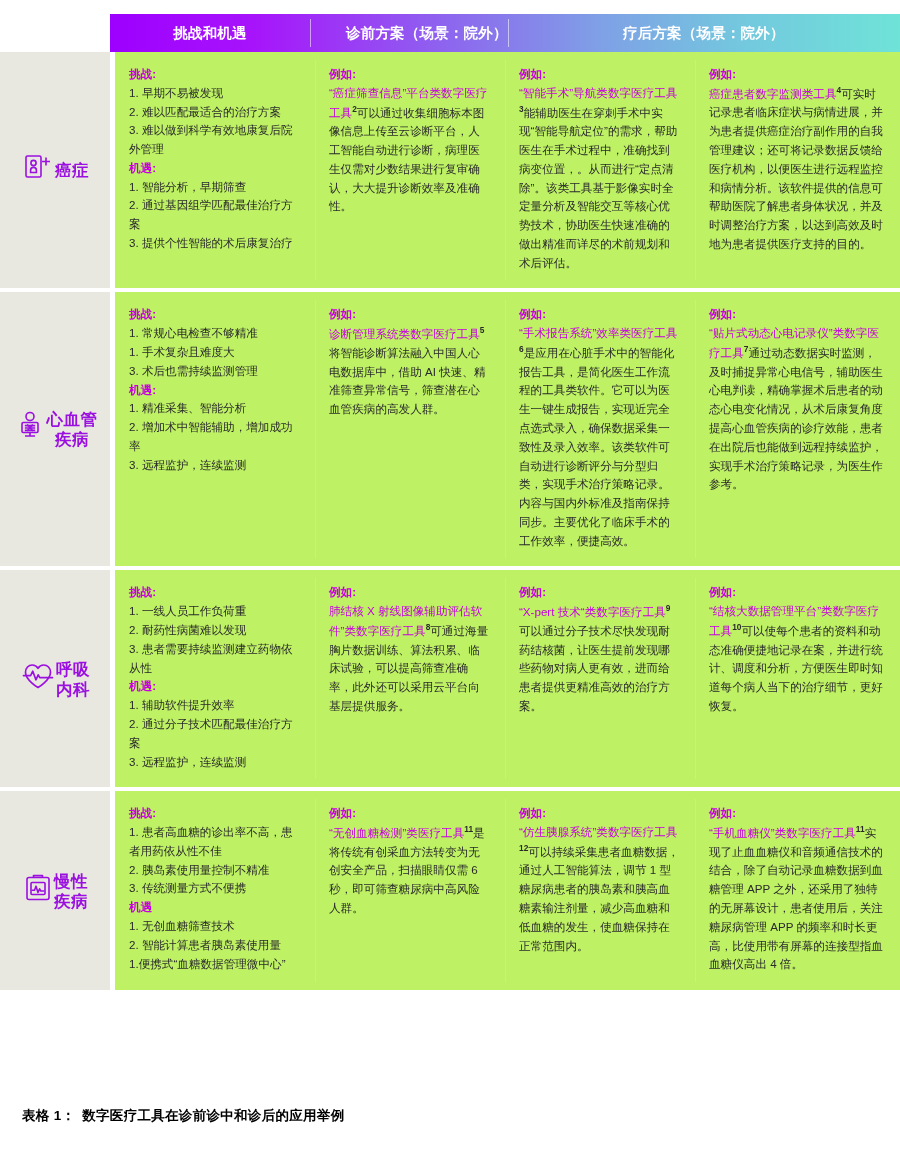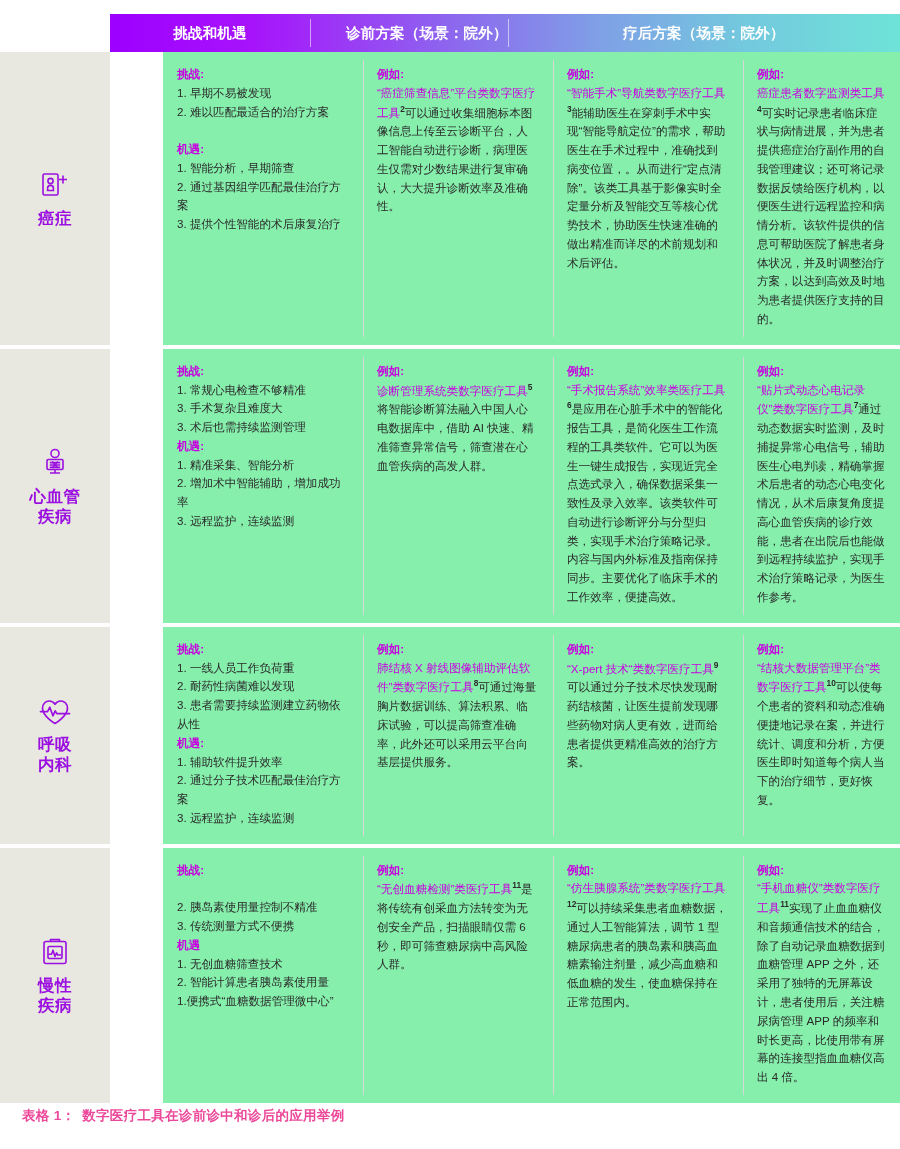--- a/index.html
+++ b/index.html
@@ -83,21 +83,21 @@
     align-items: stretch;
     margin-bottom: 4px;
   }
 
   .rowlabel {
     flex: 0 0 110px;
     width: 110px;
     box-sizing: border-box;
     background: #e8e8e0;
     display: flex;
-    flex-direction: column;
+    flex-direction: row;
     align-items: center;
     justify-content: center;
     padding: 6px 4px;
     margin-right: 5px;
   }
   .rowlabel .ricon {
     display: block;
     line-height: 0;
     margin-bottom: 6px;
   }
@@ -106,23 +106,22 @@
     font-weight: bold;
     font-size: 16.5px;
     line-height: 1.22;
     text-align: center;
     letter-spacing: 0.5px;
   }
 
   .cells {
     flex: 1 1 auto;
     display: flex;
-    background: #86efac;
-    box-sizing: border-box;
-    margin-left: 48px;
+    background: #bef264;
+    box-sizing: border-box;
   }
   .cell {
     box-sizing: border-box;
     padding: 13px 14px 16px 14px;
     font-size: 11.6px;
     line-height: 1.62;
     color: #2a2a2a;
     position: relative;
   }
   .cell + .cell::before {
@@ -151,21 +150,21 @@
   .body-txt { display: inline; }
   sup { font-size: 0.72em; font-weight: bold; }
 
   
   .caption {
     position: absolute;
     left: 22px;
     top: 1107px;
     font-size: 13.5px;
     font-weight: bold;
-    color: #ec4899;
+    color: #000000;
     letter-spacing: 0.3px;
     white-space: nowrap;
   }
   .caption .cap-num { margin-right: 7px; }
 
   svg { display: block; }
 </style>
 </head>
 <body>
 
@@ -195,41 +194,41 @@
               <svg width="34" height="34" viewBox="0 0 34 34" fill="none" stroke="#9b0fe0" stroke-width="1.6">
                 <rect x="5" y="6" width="15" height="21" rx="1.5"></rect>
                 <circle cx="12.5" cy="13" r="2.6"></circle>
                 <path d="M9.6 22.5v-2.2a2.9 2.9 0 0 1 5.8 0v2.2z"></path>
                 <path d="M25 7.5v8M21 11.5h8"></path>
               </svg>
             </span>
             <span class="rtext">癌症</span>
           </div>
           <div class="cells">
-            <div class="cell c-0"><span class="lbl">挑战:</span><span>1. 早期不易被发现</span><br><span>2. 难以匹配最适合的治疗方案</span><br><br><span class="lbl">机遇:</span><span>1. 智能分析，早期筛查</span><br><span>2. 通过基因组学匹配最佳治疗方案</span><br><span>3. 提供个性智能的术后康复治疗</span></div>
+            <div class="cell c-0"><span class="lbl">挑战:</span><span>1. 早期不易被发现</span><br><span>2. 难以匹配最适合的治疗方案</span><br><span>3. 难以做到科学有效地康复后院外管理</span><br><span class="lbl">机遇:</span><span>1. 智能分析，早期筛查</span><br><span>2. 通过基因组学匹配最佳治疗方案</span><br><span>3. 提供个性智能的术后康复治疗</span></div>
             <div class="cell c-1"><span class="lbl">例如:</span><span class="hl">“癌症筛查信息”平台类数字医疗工具</span><sup>2</sup><span class="body-txt">可以通过收集细胞标本图像信息上传至云诊断平台，人工智能自动进行诊断，病理医生仅需对少数结果进行复审确认，大大提升诊断效率及准确性。</span></div>
             <div class="cell c-2"><span class="lbl">例如:</span><span class="hl">“智能手术”导航类数字医疗工具</span><sup>3</sup><span class="body-txt">能辅助医生在穿刺手术中实现“智能导航定位”的需求，帮助医生在手术过程中，准确找到病变位置，。从而进行“定点清除”。该类工具基于影像实时全定量分析及智能交互等核心优势技术，协助医生快速准确的做出精准而详尽的术前规划和术后评估。</span></div>
             <div class="cell c-3"><span class="lbl">例如:</span><span class="hl">癌症患者数字监测类工具</span><sup>4</sup><span class="body-txt">可实时记录患者临床症状与病情进展，并为患者提供癌症治疗副作用的自我管理建议；还可将记录数据反馈给医疗机构，以便医生进行远程监控和病情分析。该软件提供的信息可帮助医院了解患者身体状况，并及时调整治疗方案，以达到高效及时地为患者提供医疗支持的目的。</span></div>
           </div>
         </div>
         <div class="trow">
           <div class="rowlabel">
             <span class="ricon">
               <svg width="34" height="34" viewBox="0 0 34 34" fill="none" stroke="#9b0fe0" stroke-width="1.6">
                 <circle cx="17" cy="7.5" r="4"></circle>
                 <rect x="9" y="13.5" width="16" height="10" rx="1.2"></rect>
                 <path d="M11.8 16.6h10.4M11.8 19h10.4M11.8 21.4h10.4"></path>
                 <path d="M14.2 15.4l5.6 6.6M19.8 15.4l-5.6 6.6"></path>
                 <path d="M17 23.5v3.5M12 27h10"></path>
               </svg>
             </span>
             <span class="rtext">心血管<br>疾病</span>
           </div>
           <div class="cells">
-            <div class="cell c-0"><span class="lbl">挑战:</span><span>1. 常规心电检查不够精准</span><br><span>3. 手术复杂且难度大</span><br><span>3. 术后也需持续监测管理</span><br><span class="lbl">机遇:</span><span>1. 精准采集、智能分析</span><br><span>2. 增加术中智能辅助，增加成功率</span><br><span>3. 远程监护，连续监测</span></div>
+            <div class="cell c-0"><span class="lbl">挑战:</span><span>1. 常规心电检查不够精准</span><br><span>1. 手术复杂且难度大</span><br><span>3. 术后也需持续监测管理</span><br><span class="lbl">机遇:</span><span>1. 精准采集、智能分析</span><br><span>2. 增加术中智能辅助，增加成功率</span><br><span>3. 远程监护，连续监测</span></div>
             <div class="cell c-1"><span class="lbl">例如:</span><span class="hl">诊断管理系统类数字医疗工具</span><sup>5</sup><span class="body-txt">将智能诊断算法融入中国人心电数据库中，借助 AI 快速、精准筛查异常信号，筛查潜在心血管疾病的高发人群。</span></div>
             <div class="cell c-2"><span class="lbl">例如:</span><span class="hl">“手术报告系统”效率类医疗工具</span><sup>6</sup><span class="body-txt">是应用在心脏手术中的智能化报告工具，是简化医生工作流程的工具类软件。它可以为医生一键生成报告，实现近完全点选式录入，确保数据采集一致性及录入效率。该类软件可自动进行诊断评分与分型归类，实现手术治疗策略记录。内容与国内外标准及指南保持同步。主要优化了临床手术的工作效率，便捷高效。</span></div>
             <div class="cell c-3"><span class="lbl">例如:</span><span class="hl">“贴片式动态心电记录仪”类数字医疗工具</span><sup>7</sup><span class="body-txt">通过动态数据实时监测，及时捕捉异常心电信号，辅助医生心电判读，精确掌握术后患者的动态心电变化情况，从术后康复角度提高心血管疾病的诊疗效能，患者在出院后也能做到远程持续监护，实现手术治疗策略记录，为医生作参考。</span></div>
           </div>
         </div>
         <div class="trow">
           <div class="rowlabel">
             <span class="ricon">
               <svg width="36" height="32" viewBox="0 0 36 32" fill="none" stroke="#9b0fe0" stroke-width="1.7" stroke-linecap="round" stroke-linejoin="round">
                 <path d="M18 27.5C18 27.5 5.5 20 5.5 12.2 5.5 8 8.6 5 12.2 5c2.4 0 4.6 1.3 5.8 3.3C19.2 6.3 21.4 5 23.8 5 27.4 5 30.5 8 30.5 12.2 30.5 20 18 27.5 18 27.5z"></path>
@@ -251,21 +250,21 @@
               <svg width="32" height="34" viewBox="0 0 32 34" fill="none" stroke="#9b0fe0" stroke-width="1.6" stroke-linejoin="round">
                 <rect x="5" y="6.5" width="22" height="22" rx="2"></rect>
                 <path d="M11.5 6.5V4.6h9v1.9"></path>
                 <rect x="9" y="11.5" width="14" height="12" rx="1"></rect>
                 <path d="M10.2 19.2h2.3l1.5-4 2 6.3 1.6-3.6 1.2 2.1h3" stroke-linecap="round"></path>
               </svg>
             </span>
             <span class="rtext">慢性<br>疾病</span>
           </div>
           <div class="cells">
-            <div class="cell c-0"><span class="lbl">挑战:</span><br><span>2. 胰岛素使用量控制不精准</span><br><span>3. 传统测量方式不便携</span><br><span class="lbl">机遇</span><span>1. 无创血糖筛查技术</span><br><span>2. 智能计算患者胰岛素使用量</span><br><span>1.便携式“血糖数据管理微中心”</span></div>
+            <div class="cell c-0"><span class="lbl">挑战:</span><span>1. 患者高血糖的诊出率不高，患者用药依从性不佳</span><br><span>2. 胰岛素使用量控制不精准</span><br><span>3. 传统测量方式不便携</span><br><span class="lbl">机遇</span><span>1. 无创血糖筛查技术</span><br><span>2. 智能计算患者胰岛素使用量</span><br><span>1.便携式“血糖数据管理微中心”</span></div>
             <div class="cell c-1"><span class="lbl">例如:</span><span class="hl">“无创血糖检测”类医疗工具</span><sup>11</sup><span class="body-txt">是将传统有创采血方法转变为无创安全产品，扫描眼睛仅需 6 秒，即可筛查糖尿病中高风险人群。</span></div>
             <div class="cell c-2"><span class="lbl">例如:</span><span class="hl">“仿生胰腺系统”类数字医疗工具</span><sup>12</sup><span class="body-txt">可以持续采集患者血糖数据，通过人工智能算法，调节 1 型糖尿病患者的胰岛素和胰高血糖素输注剂量，减少高血糖和低血糖的发生，使血糖保持在正常范围内。</span></div>
             <div class="cell c-3"><span class="lbl">例如:</span><span class="hl">“手机血糖仪”类数字医疗工具</span><sup>11</sup><span class="body-txt">实现了止血血糖仪和音频通信技术的结合，除了自动记录血糖数据到血糖管理 APP 之外，还采用了独特的无屏幕设计，患者使用后，关注糖尿病管理 APP 的频率和时长更高，比使用带有屏幕的连接型指血血糖仪高出 4 倍。</span></div>
           </div>
         </div>
       </div>
 
   </div>
 
   <div class="caption">

